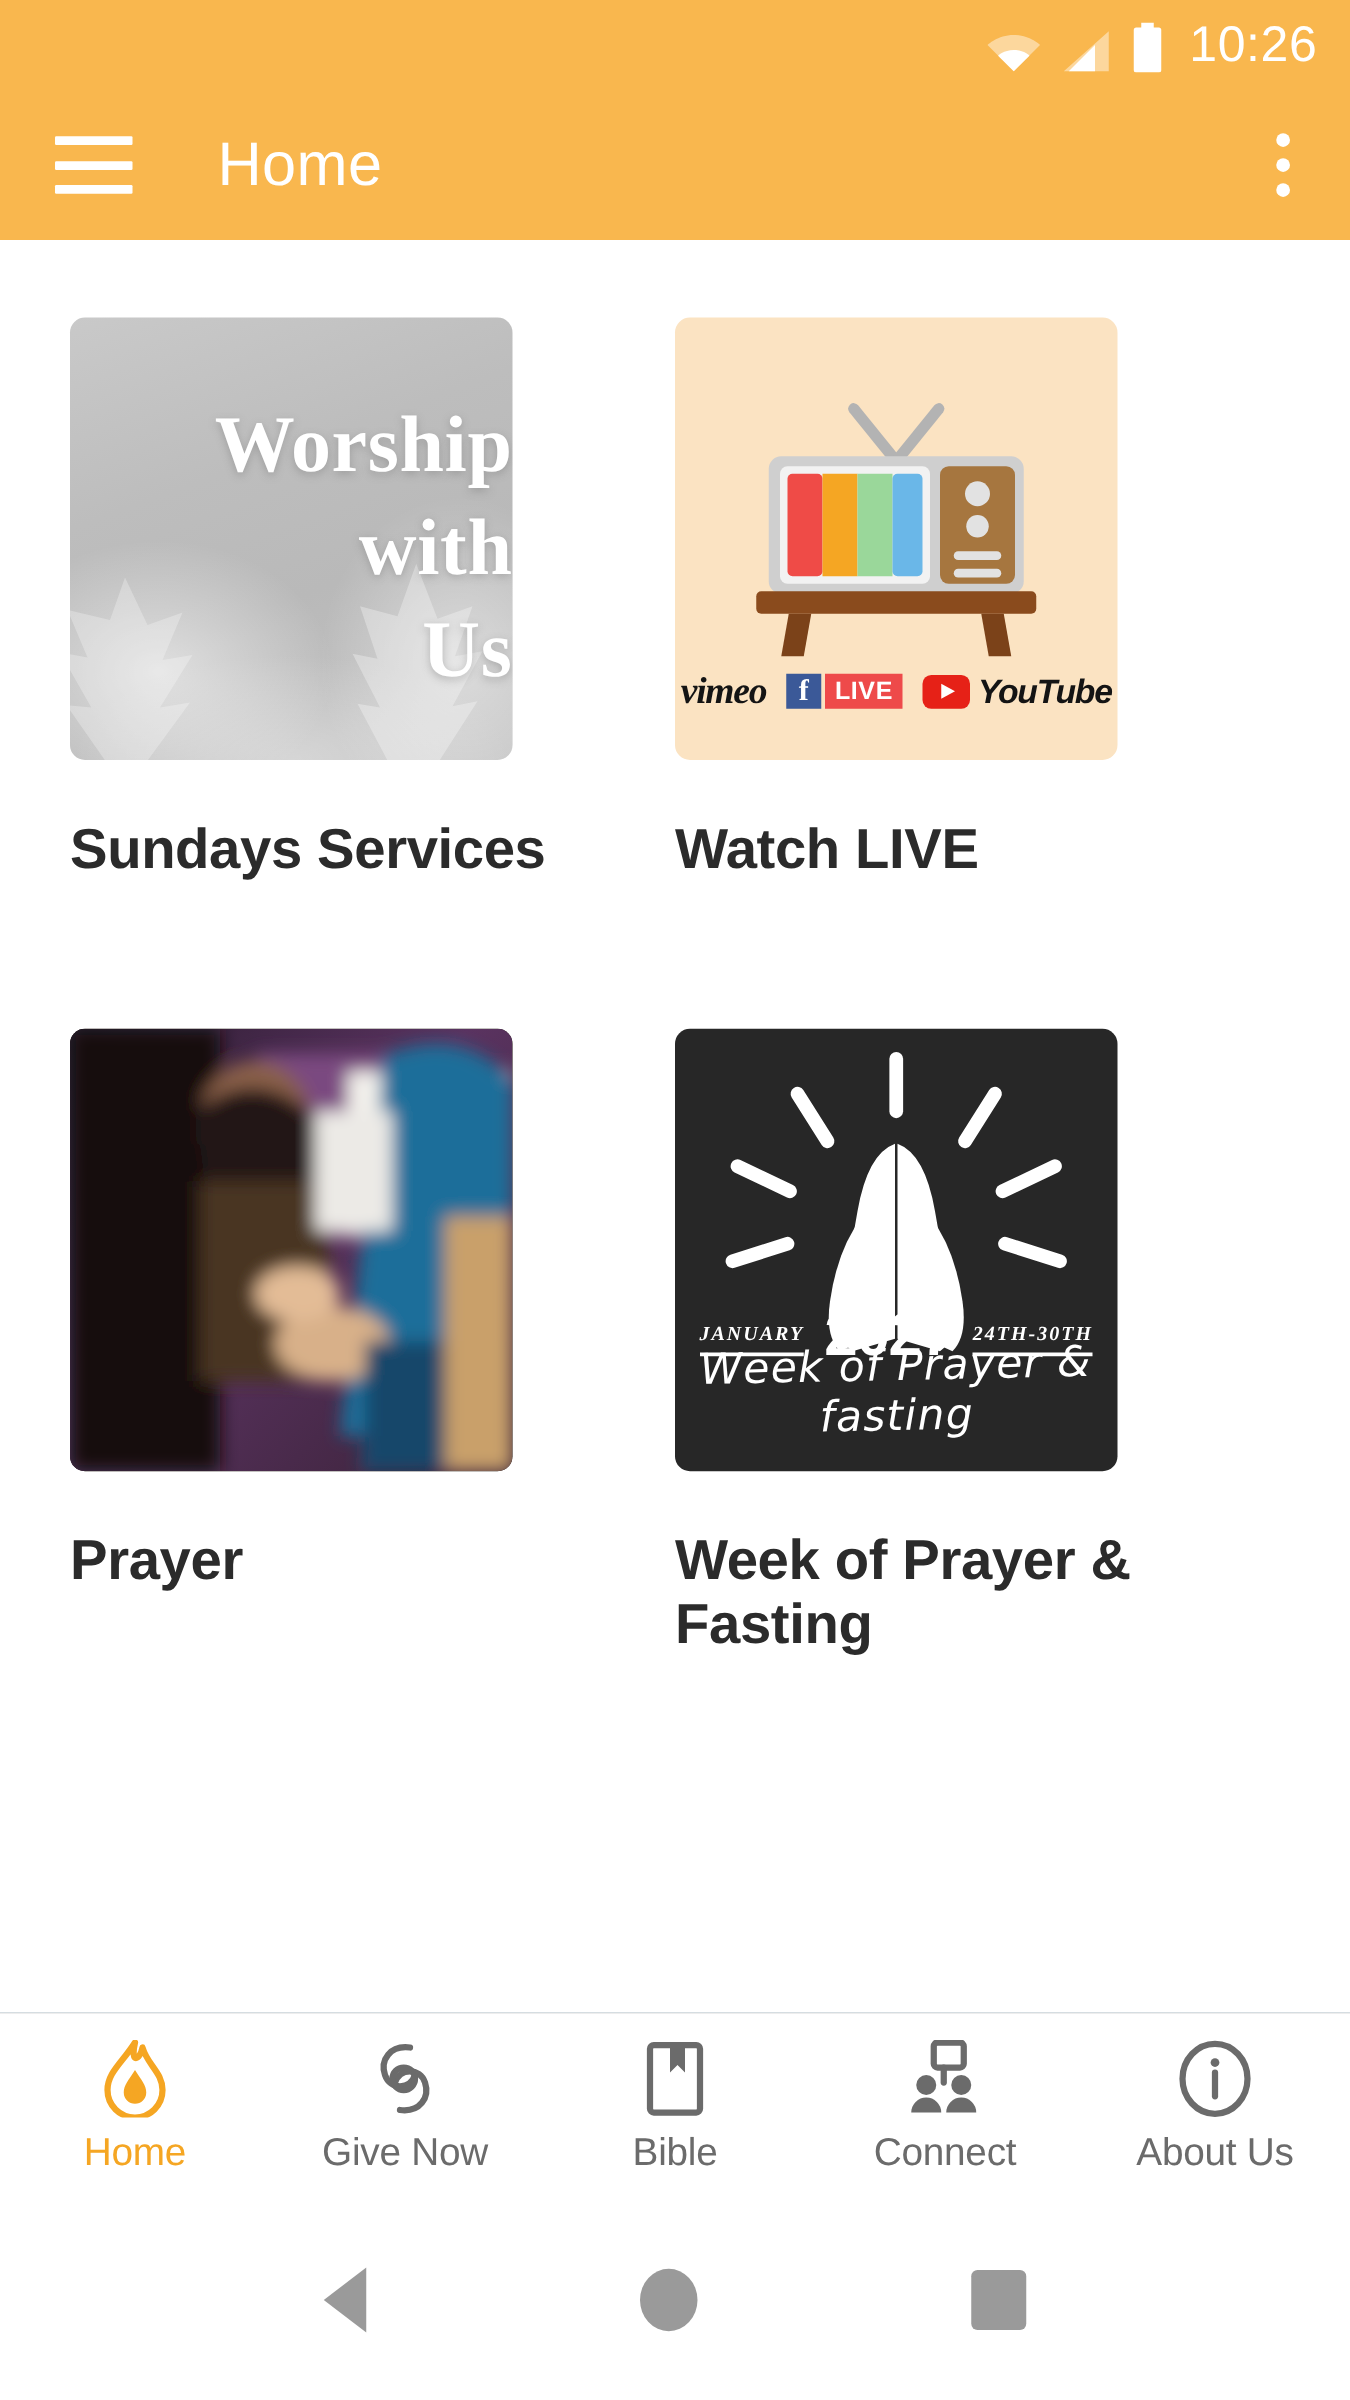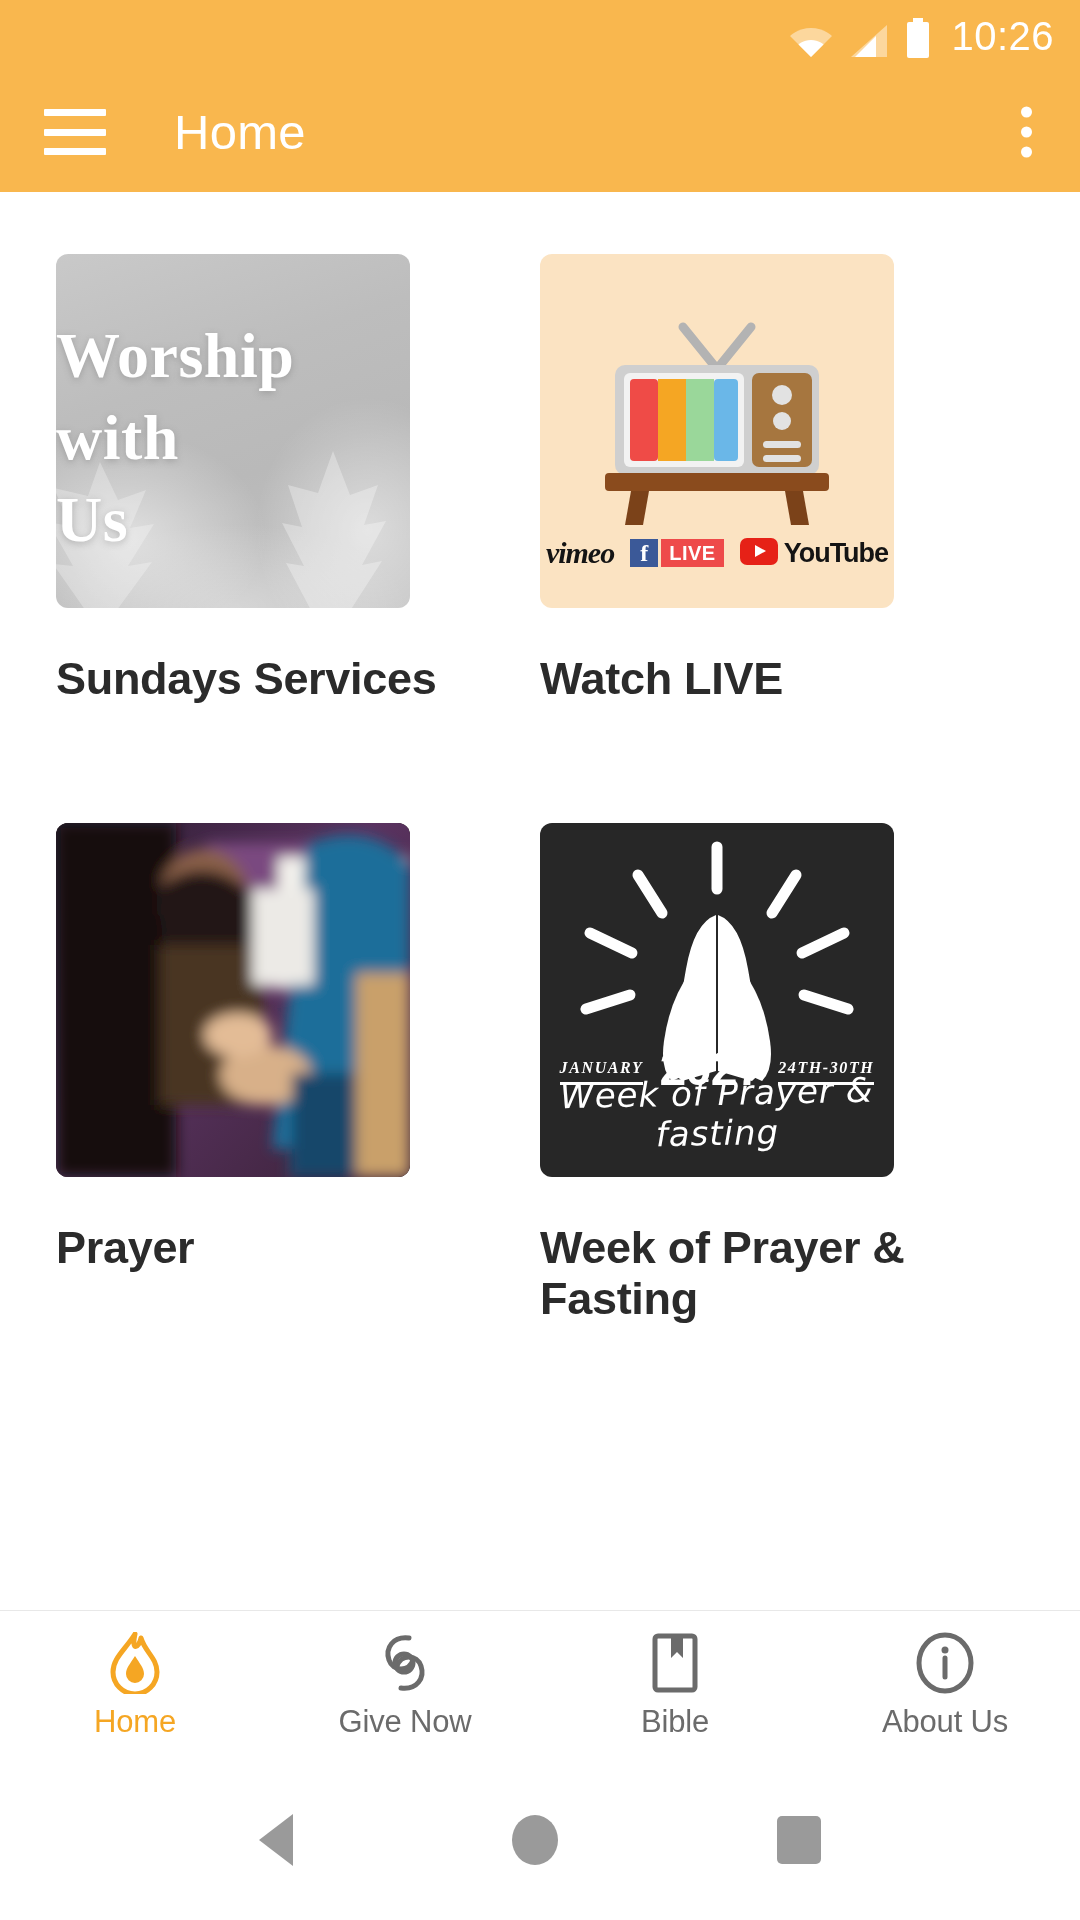--- a/index.html
+++ b/index.html
@@ -61,42 +61,42 @@
   .worship .fog {
     position:absolute; inset:0;
     background:
       radial-gradient(ellipse 200px 150px at 20% 80%, rgba(255,255,255,.55), transparent 70%),
       radial-gradient(ellipse 160px 190px at 88% 78%, rgba(255,255,255,.45), transparent 70%),
       radial-gradient(ellipse 250px 120px at 50% 100%, rgba(255,255,255,.35), transparent 70%);
   }
   .tree { position:absolute; bottom:-6px; opacity:.5; }
   .worship-text {
     position:absolute; inset:0; display:flex; flex-direction:column;
-    align-items:flex-start; justify-content:center;
+    align-items:flex-end; justify-content:center;
     font-family:"Liberation Serif", serif; color:#fff;
     font-size:64px; font-weight:bold; line-height:1.28; letter-spacing:0.5px;
     text-shadow:0 2px 7px rgba(120,120,120,.45); padding-top:14px;
   }
 
   
   .live { background:#FBE3C2; }
   .tvwrap { position:absolute; inset:0; display:flex; flex-direction:column;
             align-items:center; justify-content:center; padding-bottom:22px; }
   .logos { position:absolute; bottom:38px; left:0; right:0;
            display:flex; align-items:center; justify-content:center; gap:16px; }
   .vimeo { font-family:"Liberation Serif", serif; font-style:italic; font-weight:bold;
            font-size:30px; color:#141414; letter-spacing:-1px; }
   .fblive { display:flex; align-items:center; height:28px; }
   .fb-b { width:28px; height:28px; background:#3b5998; color:#fff;
           font-family:"Liberation Serif",serif; font-weight:bold; font-size:24px;
           display:flex; align-items:center; justify-content:center; line-height:1; }
   .live-b { background:#ee4a4a; color:#fff; font-size:20px; font-weight:bold;
             padding:4px 8px; height:28px; display:flex; align-items:center;
             letter-spacing:.5px; margin-left:3px; }
-  .yt { display:flex; align-items:flex-start; gap:6px; }
+  .yt { display:flex; align-items:center; gap:6px;font-style:italic; }
   .yt-btn { width:38px; height:27px; background:#e62117; border-radius:7px;
             display:flex; align-items:center; justify-content:center; }
   .yt-btn::after { content:""; border-left:11px solid #fff;
                    border-top:6.5px solid transparent; border-bottom:6.5px solid transparent;
                    margin-left:3px; }
   .yt-word { font-size:27px; font-weight:bold; color:#141414; letter-spacing:-1px; }
 
   
   .prayerimg { background:#1a1008; }
   .prayerimg .ph { position:absolute; inset:0; }
@@ -342,20 +342,33 @@
     <div class="tab">
       <span class="ic">
         <svg width="48" height="62" viewBox="0 0 48 62">
           <rect x="4" y="4" width="40" height="54" rx="3" fill="none" stroke="#6b6b6b" stroke-width="5"></rect>
           <path d="M20 4 L32 4 L32 26 L26 20 L20 26 Z" fill="#6b6b6b"></path>
         </svg>
       </span>
       <span class="lb">Bible</span>
     </div>
 
+    <div class="tab">
+      <span class="ic">
+        <svg width="62" height="62" viewBox="0 0 62 62">
+          <rect x="22" y="2" width="24" height="20" rx="3" fill="none" stroke="#6b6b6b" stroke-width="5"></rect>
+          <path d="M30 22 L30 34" stroke="#6b6b6b" stroke-width="5" stroke-linecap="round"></path>
+          <circle cx="16" cy="36" r="8" fill="#6b6b6b"></circle>
+          <path d="M4 58 a12 12 0 0 1 24 0 Z" fill="#6b6b6b"></path>
+          <circle cx="44" cy="36" r="8" fill="#6b6b6b"></circle>
+          <path d="M32 58 a12 12 0 0 1 24 0 Z" fill="#6b6b6b"></path>
+        </svg>
+      </span>
+      <span class="lb">Connect</span>
+    </div>
 
     <div class="tab">
       <span class="ic">
         <svg width="60" height="62" viewBox="0 0 60 62">
           <ellipse cx="30" cy="31" rx="26" ry="28" fill="none" stroke="#6b6b6b" stroke-width="5"></ellipse>
           <circle cx="30" cy="18" r="3.5" fill="#6b6b6b"></circle>
           <path d="M30 26 L30 45" stroke="#6b6b6b" stroke-width="5" stroke-linecap="round"></path>
         </svg>
       </span>
       <span class="lb">About Us</span>

